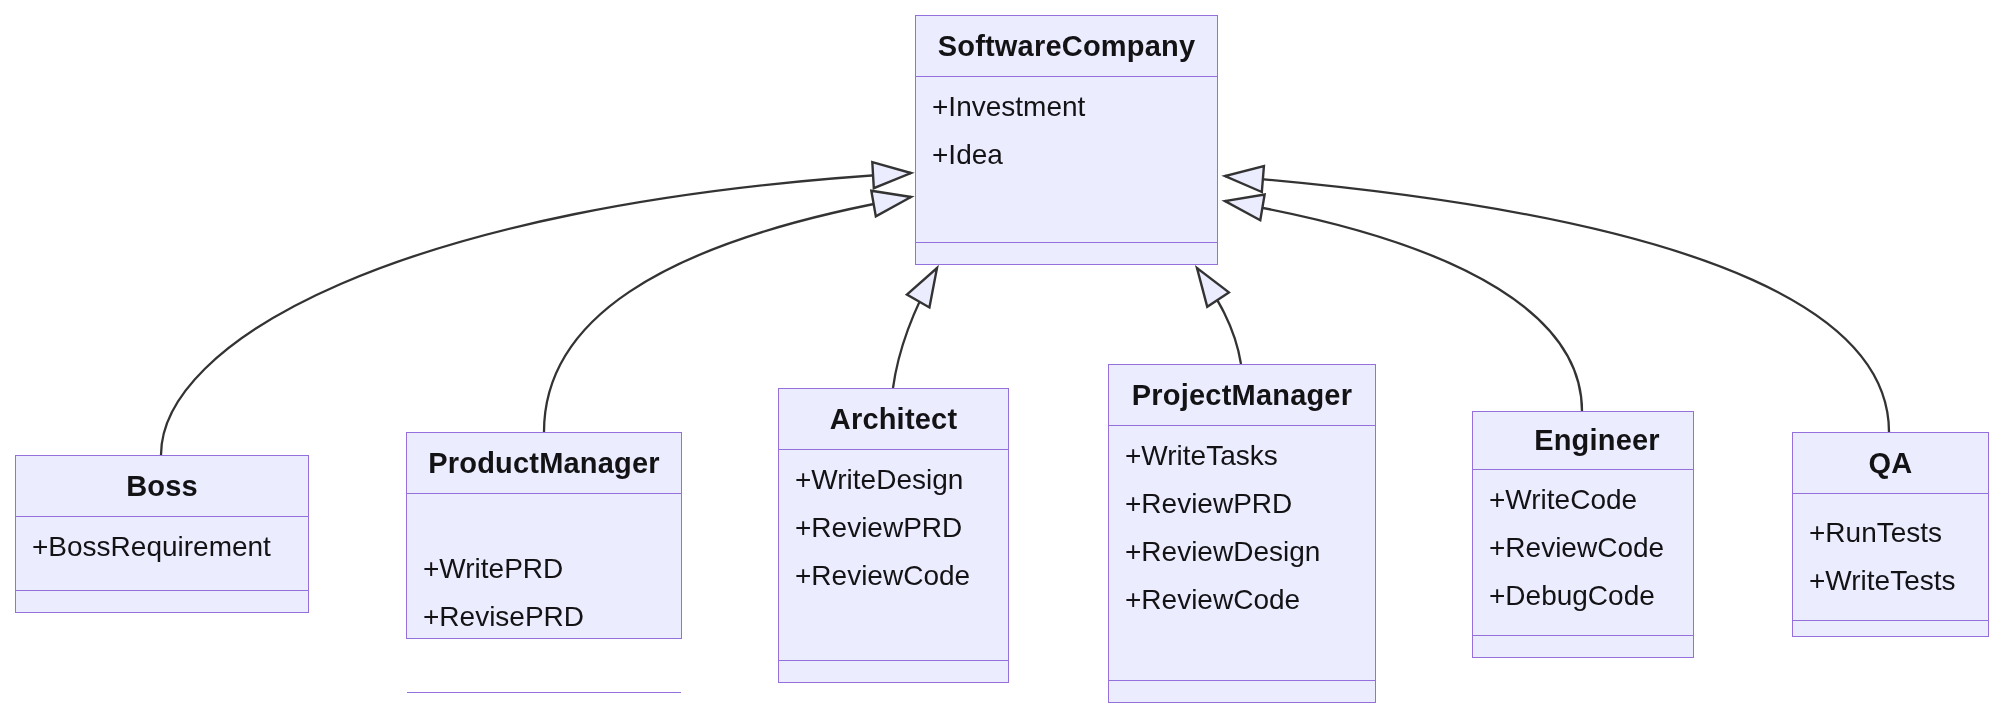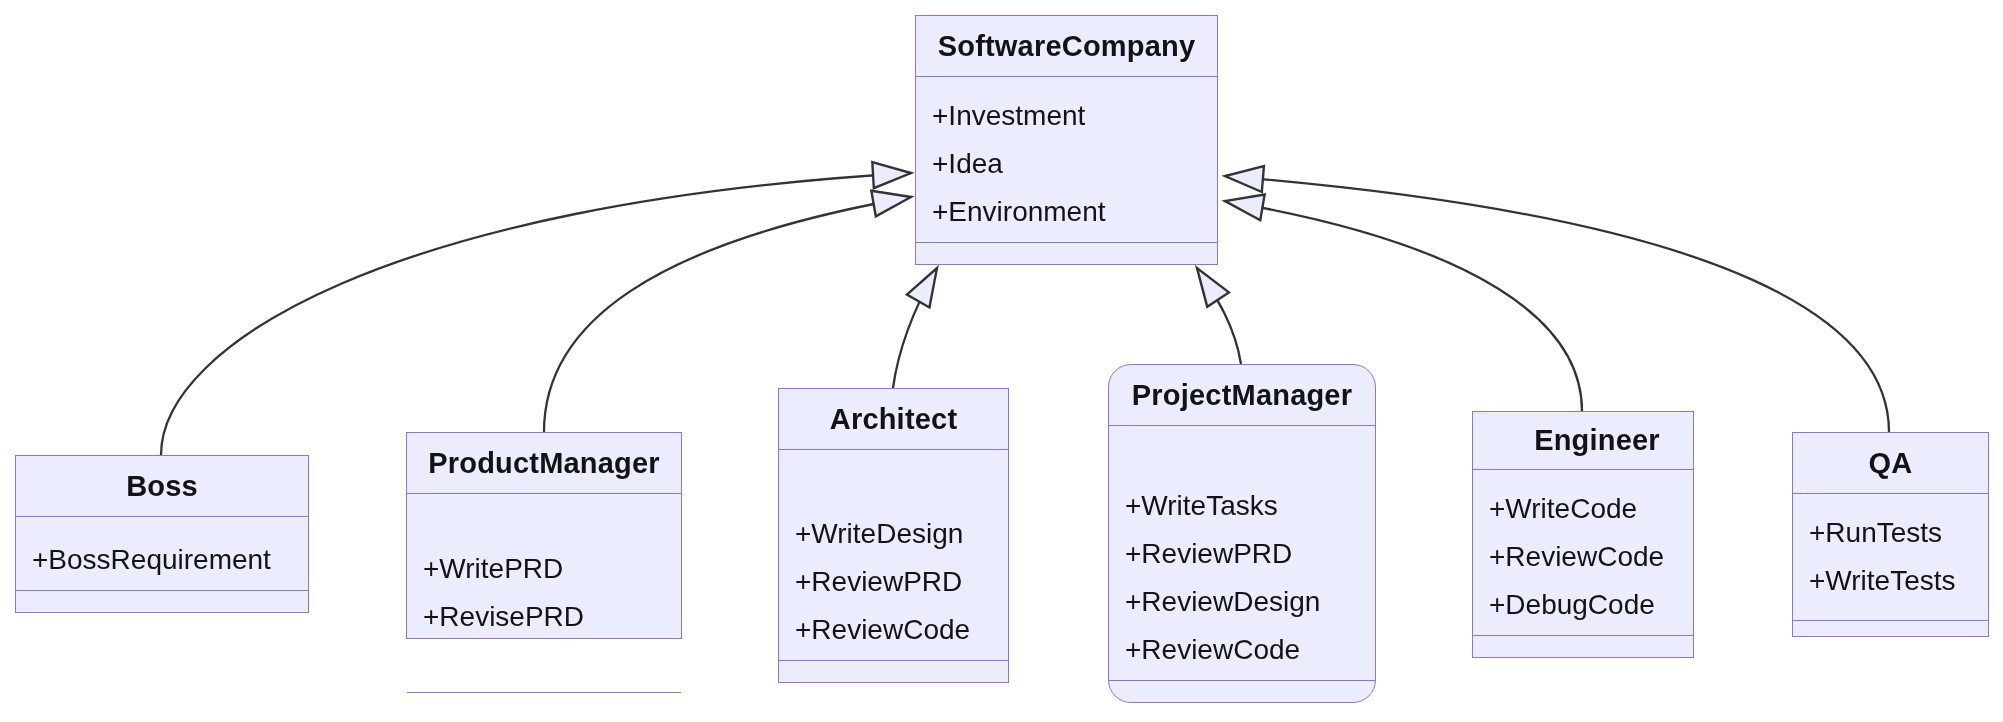--- a/index.html
+++ b/index.html
@@ -24,21 +24,21 @@
     height:60px;
     flex:0 0 auto;
     display:flex;align-items:center;justify-content:center;
     font-weight:bold;
     font-size:29px;
     border-bottom:1.8px solid #9370DB;
     letter-spacing:0.2px;
   }
   .class-members{
     flex:1 1 auto;
-    display:flex;flex-direction:column;justify-content:flex-end;
+    display:flex;flex-direction:column;justify-content:flex-start;
     padding:6px 24px 6px 16px;
   }
   .class-member{
     font-size:28px;
     line-height:48px;
     white-space:nowrap;
   }
   .class-footer{
     flex:0 0 auto;
     height:21px;
@@ -64,21 +64,20 @@
       <path d="M 1582 411 C 1582 322 1478 244 1225 201" marker-end="url(#tri)"></path>
       <path d="M 1889 432 C 1889 325 1745 218 1225 176" marker-end="url(#tri)"></path>
     </g>
   </svg>
 
   <div class="class-box" style="left:915px;top:15px;width:303px;height:250px;">
     <div class="class-title">SoftwareCompany</div>
     <div class="class-members">
       <div class="class-member">+Investment</div>
       <div class="class-member">+Idea</div>
-      <div class="class-member">+Environment</div>
     </div>
     <div class="class-footer"></div>
   </div>
 
   <div class="class-box" style="left:15px;top:455px;width:294px;height:158px;">
     <div class="class-title">Boss</div>
     <div class="class-members">
       <div class="class-member">+BossRequirement</div>
     </div>
     <div class="class-footer"></div>
@@ -96,21 +95,21 @@
   <div class="class-box" style="left:778px;top:388px;width:231px;height:295px;">
     <div class="class-title">Architect</div>
     <div class="class-members">
       <div class="class-member">+WriteDesign</div>
       <div class="class-member">+ReviewPRD</div>
       <div class="class-member">+ReviewCode</div>
     </div>
     <div class="class-footer"></div>
   </div>
 
-  <div class="class-box" style="left:1108px;top:364px;width:268px;height:339px;border-radius:23px;">
+  <div class="class-box" style="left:1108px;top:364px;width:268px;height:339px;">
     <div class="class-title">ProjectManager</div>
     <div class="class-members">
       <div class="class-member">+WriteTasks</div>
       <div class="class-member">+ReviewPRD</div>
       <div class="class-member">+ReviewDesign</div>
       <div class="class-member">+ReviewCode</div>
     </div>
     <div class="class-footer"></div>
   </div>
 

